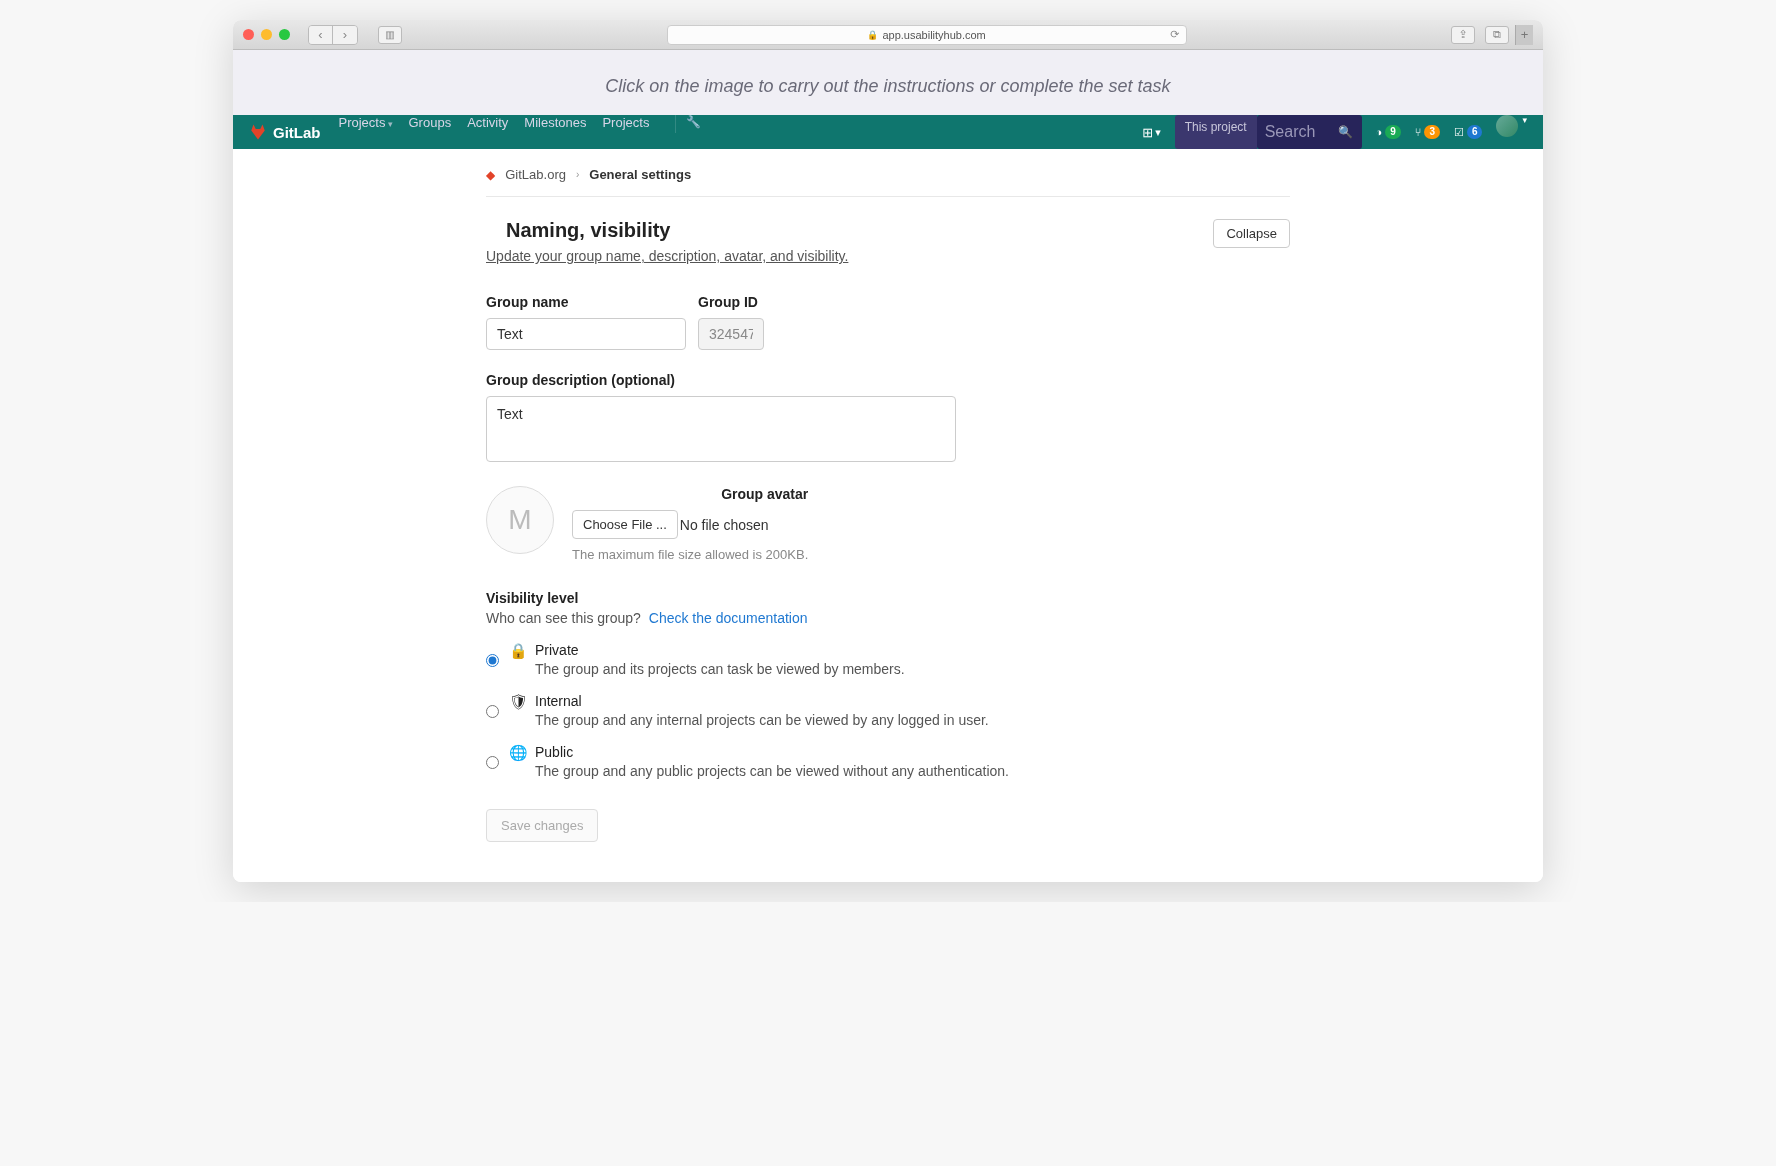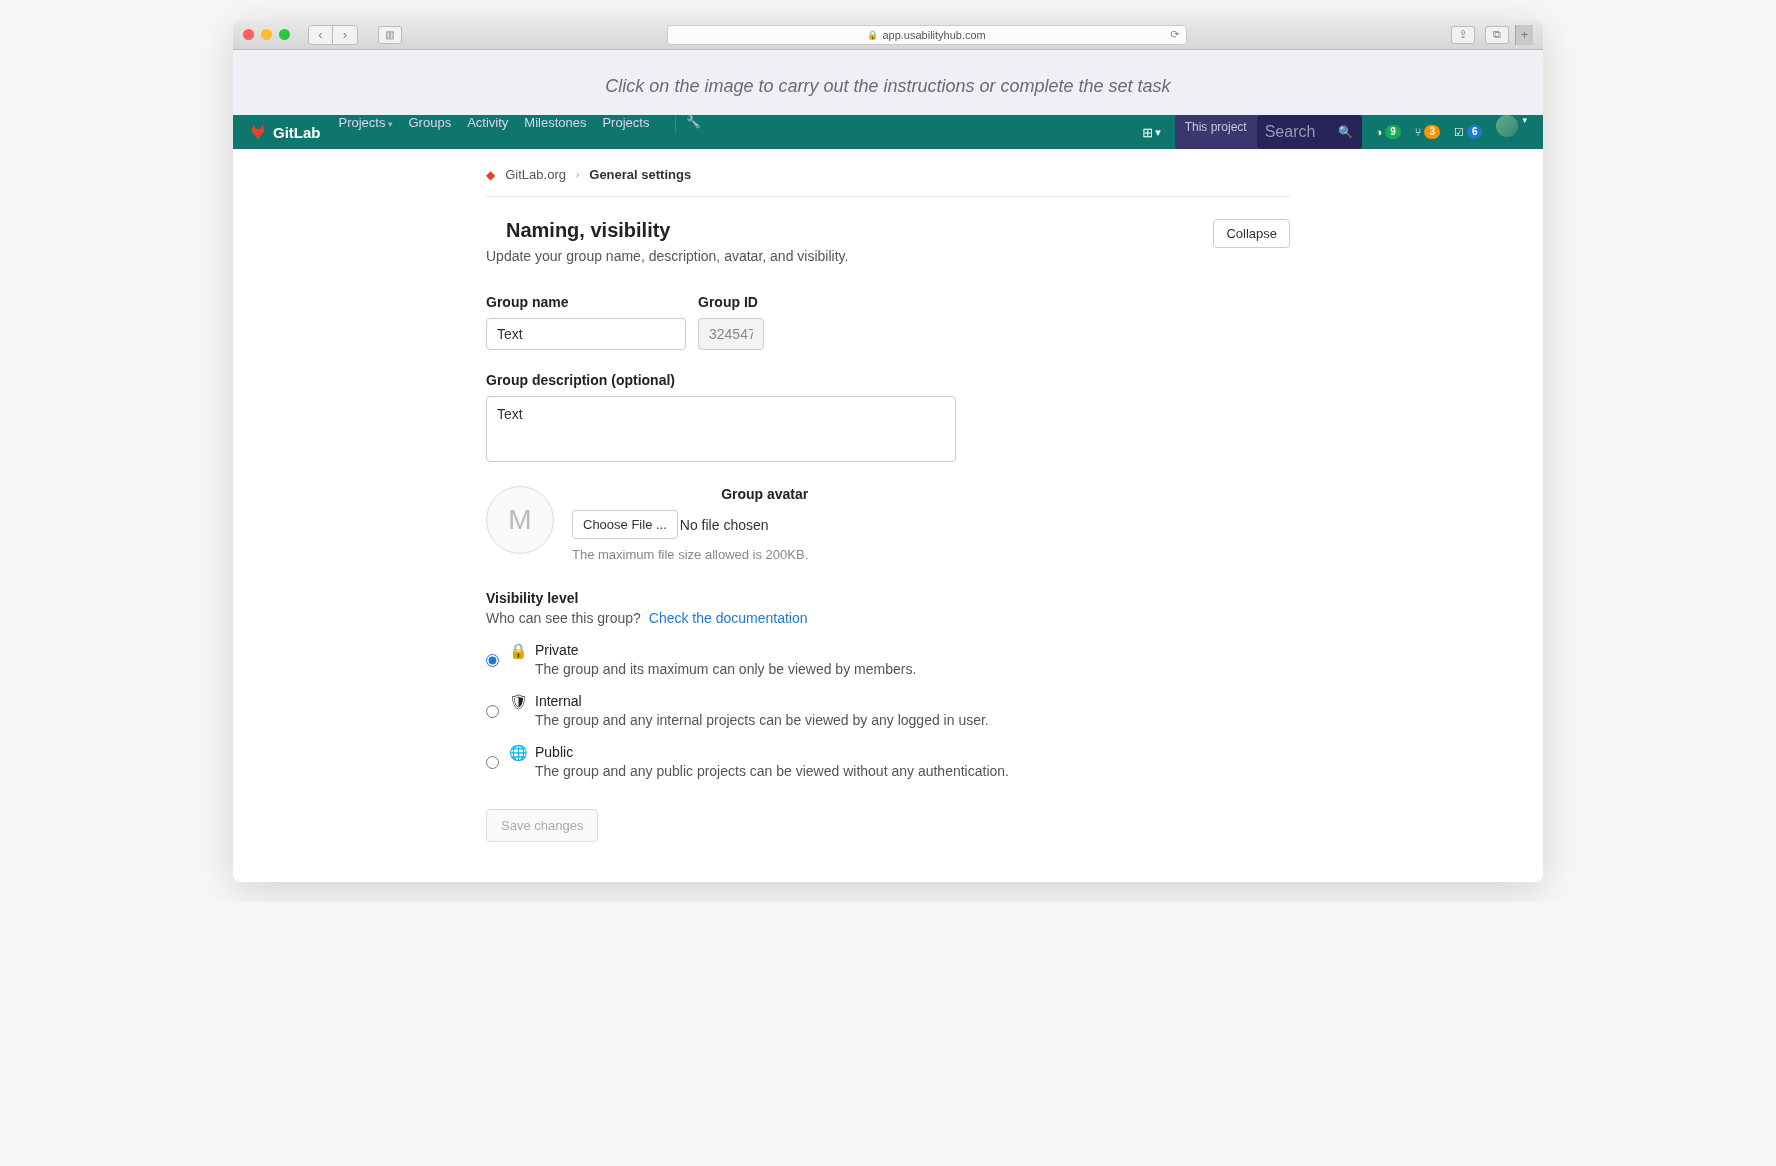--- a/index.html
+++ b/index.html
@@ -76,21 +76,21 @@
 
 .content { background:#fff; padding: 0 0 40px;}
 .inner { max-width: 804px; margin: 0 auto; padding-top:18px;}
 .breadcrumb { display:flex; align-items:center; gap:10px; font-size:13px; color:#555; padding-bottom:14px; border-bottom:1px solid #e8e8e8;}
 .breadcrumb .bc-icon{color:#e24329;font-size:12px;}
 .breadcrumb .sep{color:#999;font-size:10px;}
 .breadcrumb .current{font-weight:600;color:#333;}
 
 .section-head { display:flex; align-items:flex-start; justify-content:space-between; margin-top:22px;}
 .section-head h1{font-size:20px;font-weight:700;color:#222;margin-left:20px;}
-.section-head .sub{font-size:14px;color:#555;margin-top:6px;}
+.section-head .sub{font-size:14px;color:#555;margin-top:6px;text-decoration:underline;}
 .collapse-btn{border:1px solid #ccc;background:#fff;border-radius:4px;padding:6px 12px;font-size:13px;color:#333;cursor:pointer;}
 
 .form-row{margin-top:30px;display:flex;gap:12px;}
 .field-block label{font-size:14px;font-weight:600;color:#222;display:block;margin-bottom:8px;}
 .text-input{border:1px solid #ccc;border-radius:4px;padding:7px 10px;font-size:14px;color:#333;width:200px;}
 .text-input.ro{background:#f3f3f3;color:#888;width:66px;}
 .textarea{border:1px solid #ccc;border-radius:4px;padding:9px 10px;font-size:14px;color:#333;width:470px;height:66px;resize:none;font-family:inherit;}
 
 .avatar-row{display:flex;gap:18px;margin-top:20px;}
 .avatar-circle{width:68px;height:68px;border-radius:50%;border:1px solid #ddd;background:#fafafa;display:flex;align-items:center;justify-content:center;font-size:28px;color:#bbb;}
@@ -223,21 +223,21 @@
         <div class="vis-sub">
           <span>Who can see this group?</span>
           <a href="#">Check the documentation</a>
         </div>
 
         <div class="radio-row">
           <input type="radio" name="vis" checked="" style="">
           <span class="ricon">🔒</span>
           <div>
             <div class="rlabel">Private</div>
-            <div class="rdesc">The group and its maximum can only be viewed by members.</div>
+            <div class="rdesc">The group and its projects can task be viewed by members.</div>
           </div>
         </div>
 
         <div class="radio-row">
           <input type="radio" name="vis" style="">
           <span class="ricon">🛡</span>
           <div>
             <div class="rlabel">Internal</div>
             <div class="rdesc">The group and any internal projects can be viewed by any logged in user.</div>
           </div>

